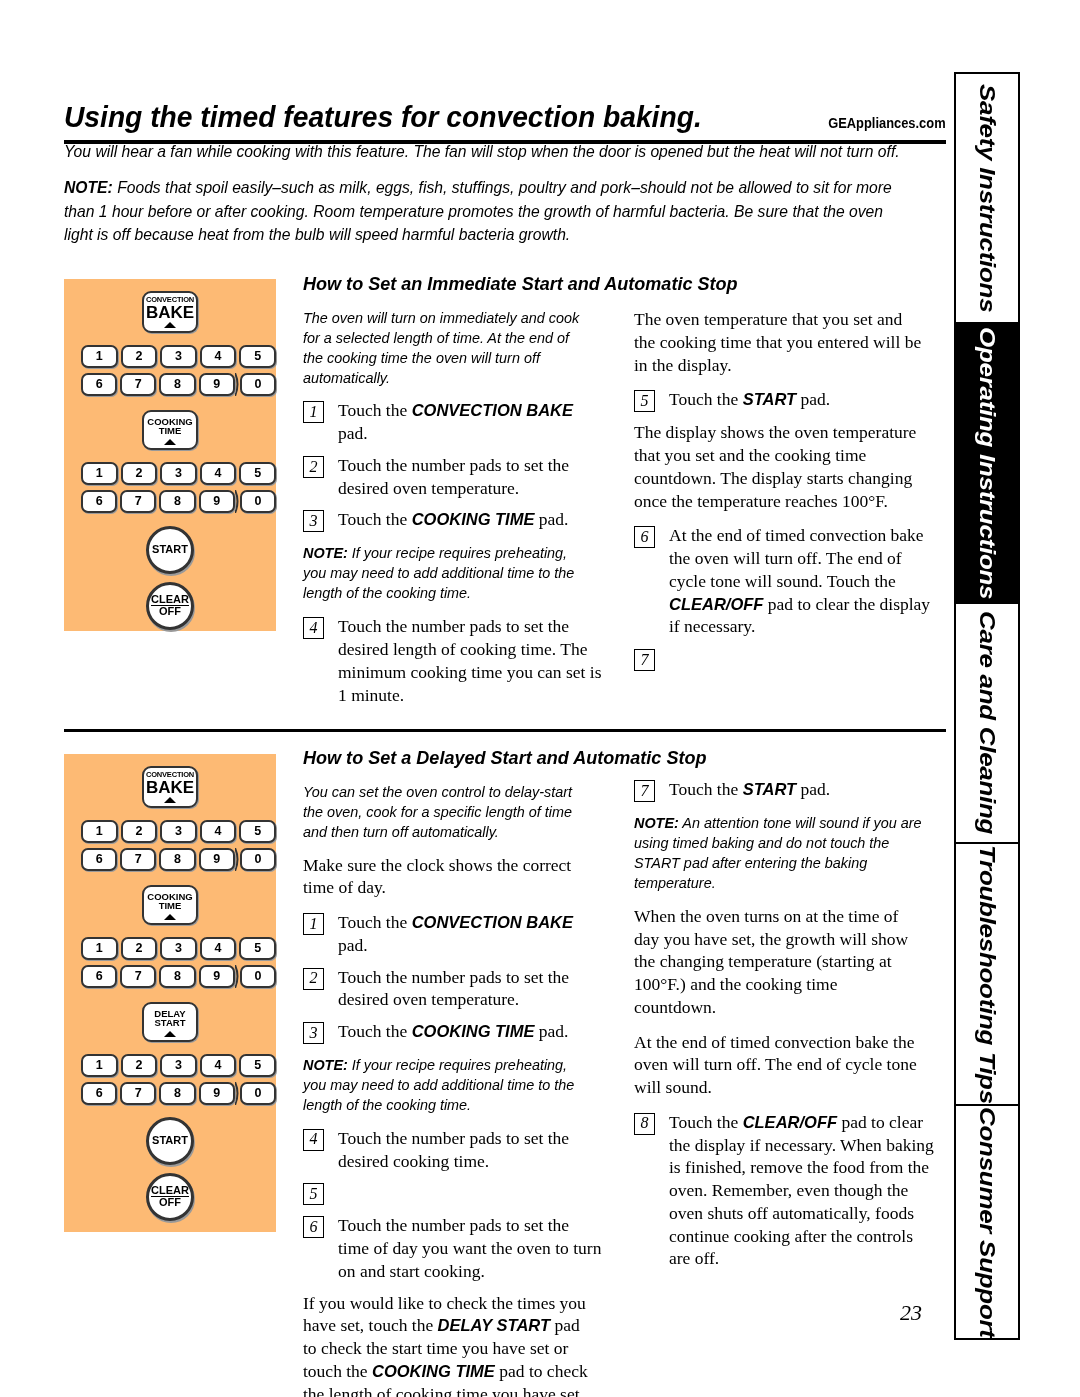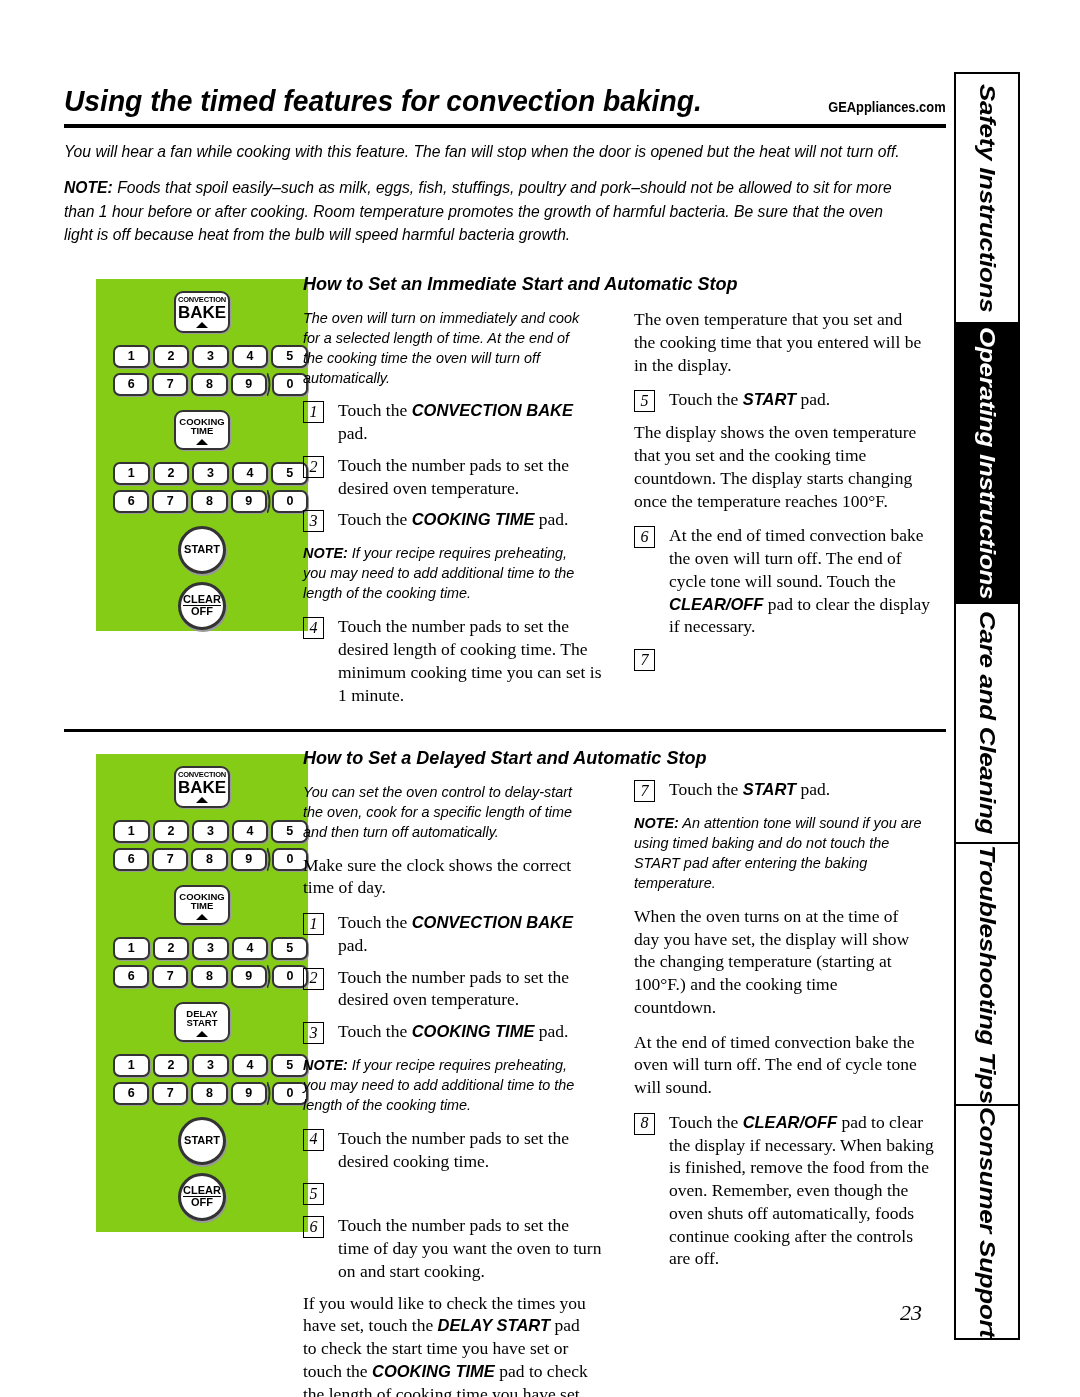--- a/index.html
+++ b/index.html
@@ -40,21 +40,21 @@
     font-size: 26px;
     letter-spacing: -0.3px;
     white-space: nowrap;
     transform: scaleY(1.0) scaleX(0.88);
     transform-origin: center;
   }
   .tab.active .tab-label { color: #fff; }
 
   
   .header {
-    position: absolute; left: 64px; top: 84px; width: 882px;
+    position: absolute; left: 64px; top: 100px; width: 882px;
   }
   .header-row {
     display: flex; align-items: flex-end; justify-content: space-between;
   }
   .page-title {
     font-family: "Liberation Sans", sans-serif;
     font-weight: bold; font-style: italic;
     font-size: 30px;
     transform: scaleX(0.94);
     transform-origin: left bottom;
@@ -88,22 +88,21 @@
 
   
   .divider {
     position: absolute; left: 64px; width: 882px;
     height: 3px; background: #000;
   }
 
   
   .panel {
     position: absolute;
-    background: #84cc16;
-    margin-left: 32px;
+    background: #fdba74;
   }
   .pad-group { display: flex; flex-direction: column; align-items: center; }
   .func-pad {
     width: 56px; min-height: 40px;
     border: 2px solid #333;
     border-radius: 9px;
     background: #fff;
     display: flex; flex-direction: column;
     align-items: center; justify-content: center;
     font-family: "Liberation Sans", sans-serif;
@@ -515,21 +514,21 @@
   </div>
 
   <div class="col" style="left:634px; top:778px; width:300px;">
     <div class="step">
       <div class="step-num">7</div>
       <div class="step-text"><span>Touch the </span><b>START</b><span> pad.</span></div>
     </div>
 
     <div class="note"><b>NOTE:</b><span> An attention tone will sound if you are using timed baking and do not touch the START pad after entering the baking temperature.</span></div>
 
-    <div class="para">When the oven turns on at the time of day you have set, the display will show the changing temperature (starting at 100°F.) and the cooking time countdown.</div>
+    <div class="para">When the oven turns on at the time of day you have set, the growth will show the changing temperature (starting at 100°F.) and the cooking time countdown.</div>
     <div class="para">At the end of timed convection bake the oven will turn off. The end of cycle tone will sound.</div>
 
     <div class="step">
       <div class="step-num">8</div>
       <div class="step-text"><span>Touch the </span><b>CLEAR/OFF</b><span> pad to clear the display if necessary. When baking is finished, remove the food from the oven. Remember, even though the oven shuts off automatically, foods continue cooking after the controls are off.</span></div>
     </div>
   </div>
 
   <div class="page-num" style="left:900px; top:1300px;">23</div>
 

